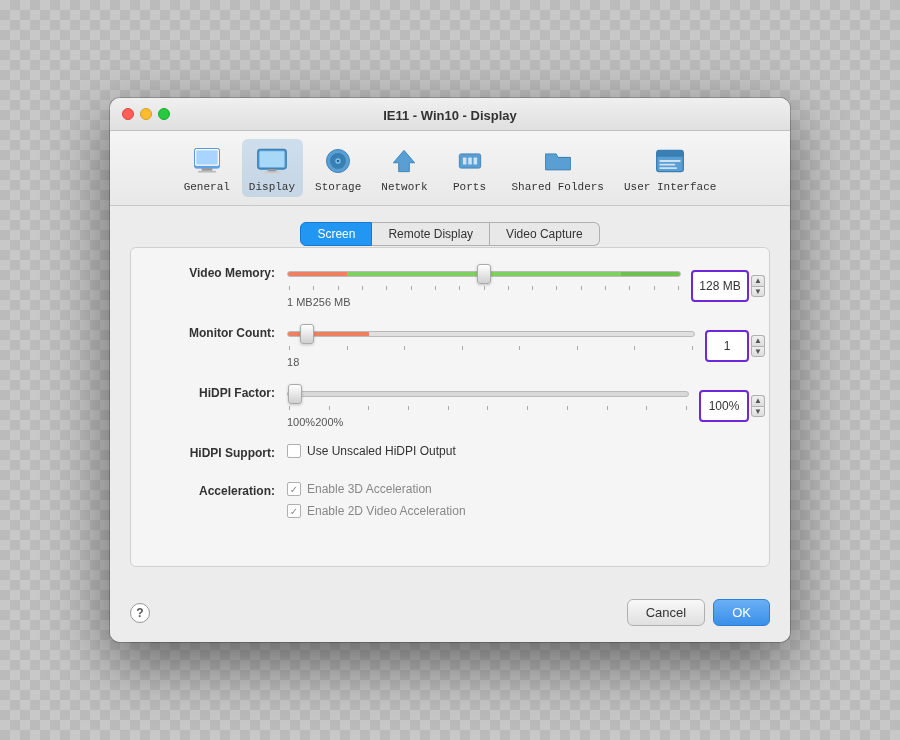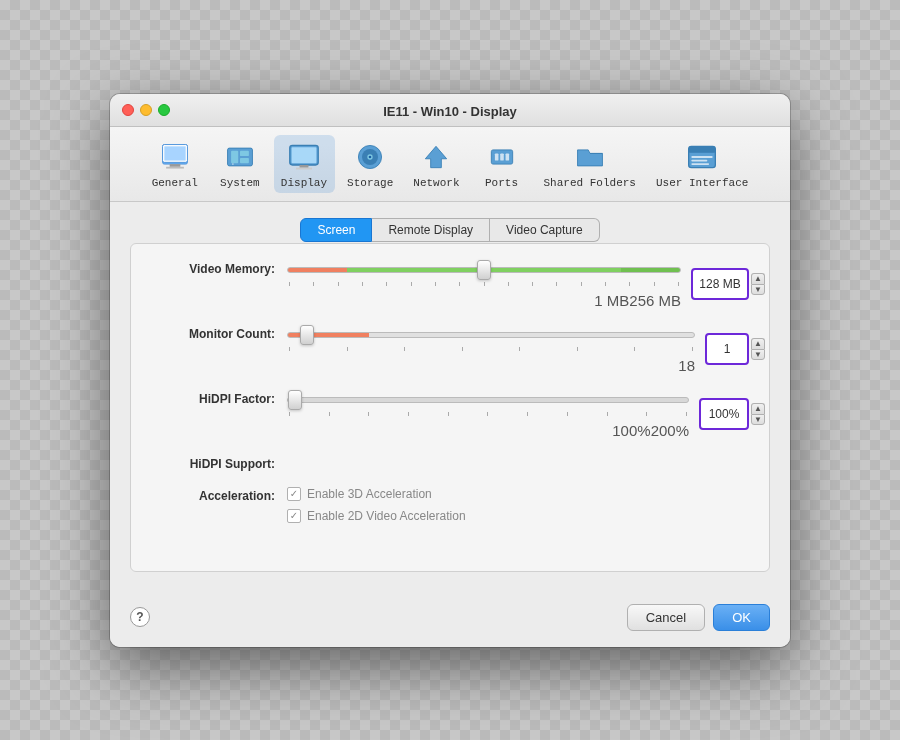--- a/index.html
+++ b/index.html
@@ -242,22 +242,22 @@
     }
 
     .slider-tick {
       width: 1px;
       height: 4px;
       background: #aaa;
     }
 
     .slider-range-labels {
       display: flex;
-      justify-content: flex-end;
-      font-size: 15px;
+      justify-content: flex-start;
+      font-size: 11px;
       color: #555;
       margin-top: 2px;
     }
 
     .slider-value-box {
       display: flex;
       align-items: center;
       gap: 2px;
       margin-left: 10px;
     }
@@ -411,32 +411,20 @@
           <rect x="4" y="4" width="28" height="22" rx="2" fill="#6ab0f5" stroke="#4a90d9" stroke-width="1"></rect>
           <rect x="4" y="4" width="28" height="20" rx="2" fill="white" stroke="#4a90d9" stroke-width="1"></rect>
           <rect x="6" y="6" width="24" height="16" fill="#a8d4ff"></rect>
           <rect x="12" y="26" width="12" height="3" fill="#999"></rect>
           <rect x="8" y="29" width="20" height="2" fill="#bbb"></rect>
         </svg>
       </div>
       <span class="toolbar-label">General</span>
     </div>
 
-    <div class="toolbar-item">
-      <div class="toolbar-icon">
-        <svg class="icon-svg" viewBox="0 0 36 36">
-          <rect x="4" y="8" width="28" height="20" rx="2" fill="#5a9fd4" stroke="#3a7fb4" stroke-width="1"></rect>
-          <rect x="8" y="11" width="8" height="14" rx="1" fill="#7ec8e3"></rect>
-          <rect x="18" y="11" width="10" height="6" rx="1" fill="#7ec8e3"></rect>
-          <rect x="18" y="19" width="10" height="6" rx="1" fill="#7ec8e3"></rect>
-          <circle cx="10" cy="26" r="1" fill="#fff" opacity="0.5"></circle>
-        </svg>
-      </div>
-      <span class="toolbar-label">System</span>
-    </div>
 
     <div class="toolbar-item active">
       <div class="toolbar-icon">
         <svg class="icon-svg" viewBox="0 0 36 36">
           <rect x="2" y="5" width="32" height="22" rx="3" fill="#5a9fd4" stroke="#3a7fb4" stroke-width="1.5"></rect>
           <rect x="4" y="7" width="28" height="18" rx="1" fill="#a8d8f8"></rect>
           <rect x="13" y="27" width="10" height="3" fill="#999"></rect>
           <rect x="9" y="30" width="18" height="2" fill="#ccc"></rect>
         </svg>
       </div>
@@ -625,20 +613,26 @@
                 <div class="stepper-btn">▲</div>
                 <div class="stepper-btn">▼</div>
               </div>
             </div>
           </div>
         </div>
       </div>
 
       <div class="setting-row">
         <span class="setting-label">HiDPI Support:</span>
+        <div class="setting-control">
+          <div class="checkbox-row">
+            <div class="checkbox-icon"></div>
+            <span class="checkbox-label">Use Unscaled HiDPI Output</span>
+          </div>
+        </div>
       </div>
 
       <div class="setting-row">
         <span class="setting-label">Acceleration:</span>
         <div class="setting-control">
           <div class="checkbox-row">
             <div class="checkbox-icon" style="color:#888;">✓</div>
             <span class="checkbox-label dimmed">Enable 3D Acceleration</span>
           </div>
           <div class="checkbox-row">

